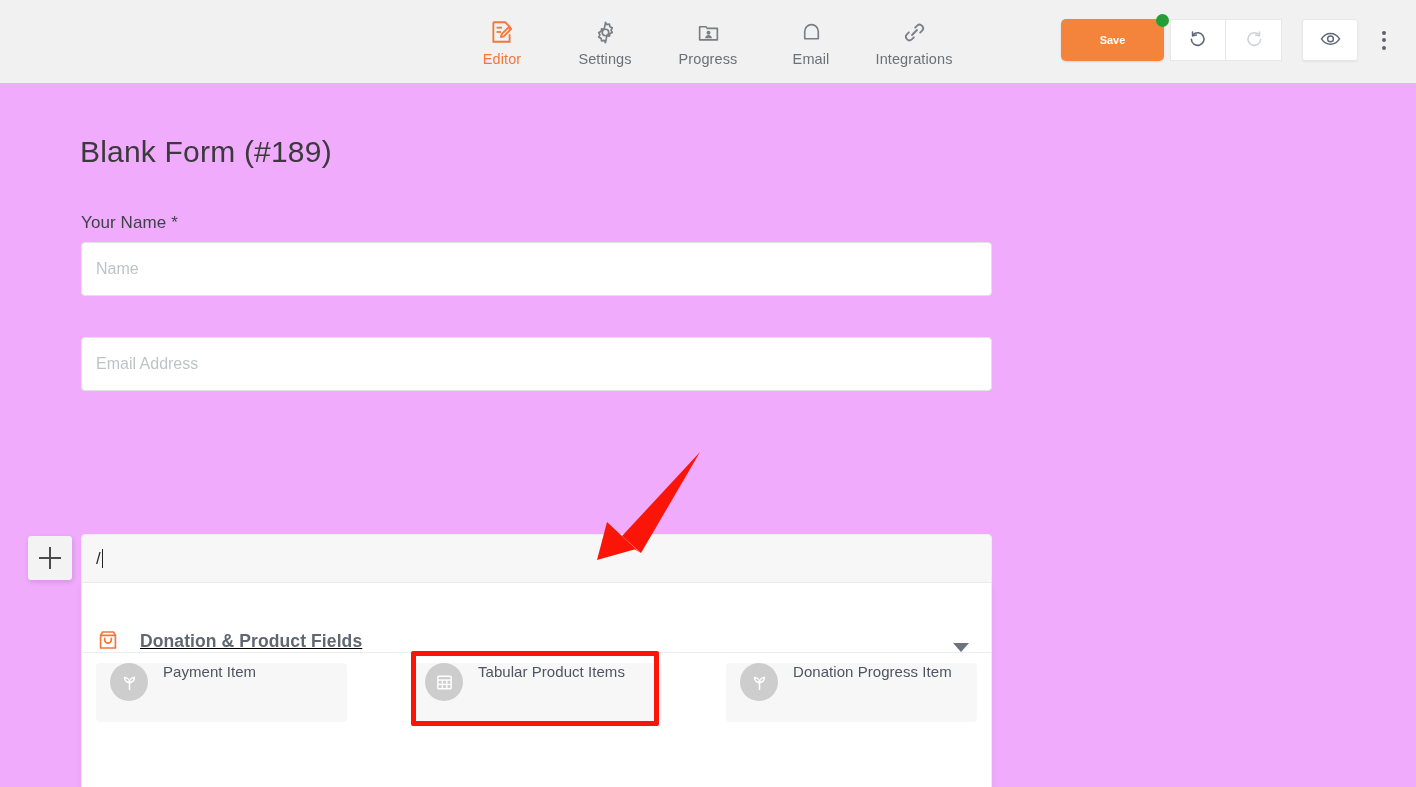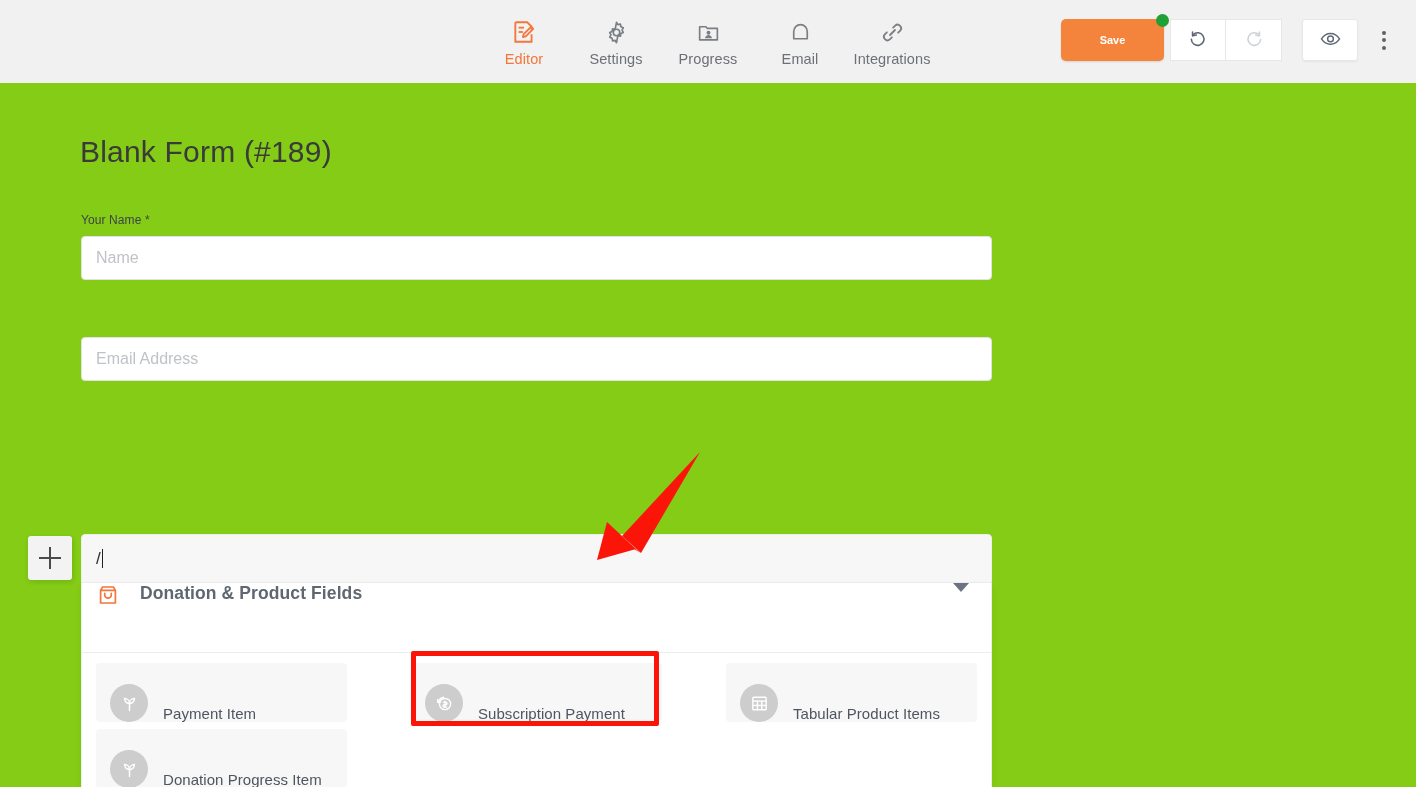--- a/index.html
+++ b/index.html
@@ -18,21 +18,21 @@
     position: relative;
     height: 83px;
     background: #f1f1f1;
     display: flex;
     align-items: flex-start;
     justify-content: center;
   }
 
   .nav-tabs {
     display: flex;
-    gap: 20px;
+    gap: 31px;
     padding-top: 18px;
   }
 
   .nav-tab {
     display: flex;
     flex-direction: column;
     align-items: center;
     cursor: pointer;
     width: 72px;
   }
@@ -116,45 +116,45 @@
   .kebab span {
     width: 4px; height: 4px; border-radius: 50%;
     background: #5f6368;
     display: block;
   }
 
   
   .canvas {
     position: relative;
     height: 704px;
-    background: #84cc16;
+    background: #f0abfc;
     overflow: hidden;
   }
 
   .form-title {
     position: absolute;
     left: 80px;
     top: 52px;
     font-size: 30px;
     color: #3a3a3a;
     font-weight: normal;
     letter-spacing: .2px;
   }
 
   .field-block { position: absolute; left: 81px; width: 911px; }
   .field-label {
-    font-size: 12px;
+    font-size: 17px;
     color: #3d4348;
     margin-bottom: 9px;
     letter-spacing: .1px;
   }
   .field-label .req { color: #3d4348; }
   .field-input {
     width: 100%;
-    height: 44px;
+    height: 54px;
     background: #fff;
     border: 1px solid #e2e2e2;
     border-radius: 4px;
     padding: 16px 14px;
     font-size: 16px;
     color: #333;
     font-family: "Liberation Sans", sans-serif;
     outline: none;
   }
   .field-input::placeholder { color: #bfc3c7; }
@@ -216,23 +216,24 @@
     background: #fff;
     border: 1px solid #ececec;
     border-top: none;
     box-shadow: 0 3px 8px rgba(0,0,0,.05);
     overflow: hidden;
   }
 
   .panel-header {
     height: 70px;
     display: flex;
-    align-items: flex-start;
+    align-items: flex-end;
     padding: 0 22px 0 14px;
     border-bottom: 1px solid #ededed;
+    text-decoration: underline;
   }
   .panel-header .cat-icon { width: 30px; display: flex; align-items: center; }
   .panel-title {
     font-size: 17.5px;
     font-weight: bold;
     color: #5f6771;
     margin-left: 14px;
     letter-spacing: .1px;
   }
   .panel-chevron {
@@ -248,21 +249,21 @@
   .field-grid {
     display: grid;
     grid-template-columns: repeat(3, 1fr);
     gap: 7px 64px;
   }
   .field-card {
     background: #f7f7f7;
     border-radius: 4px;
     height: 59px;
     display: flex;
-    align-items: flex-end;
+    align-items: flex-start;
     padding: 0 14px;
     cursor: pointer;
   }
   .field-card .card-icon {
     width: 38px;
     height: 38px;
     border-radius: 50%;
     background: #cdcdcd;
     display: flex;
     align-items: center;
@@ -448,31 +449,20 @@
           <span class="card-icon">
             <svg width="21" height="21" viewBox="0 0 24 24" fill="none" stroke="#ffffff" stroke-width="1.7" stroke-linecap="round">
               <path d="M12 12v8"></path>
                 <path d="M12 12C12 8.6 9.4 6.4 6.4 6.4c0 3.4 2.6 5.6 5.6 5.6z"></path>
               <path d="M12 12c0-3.4 2.6-5.6 5.6-5.6 0 3.4-2.6 5.6-5.6 5.6z"></path>
             </svg>
           </span>
           <span class="card-label">Payment Item</span>
         </div>
 
-        <div class="field-card">
-          <span class="card-icon">
-            <svg width="21" height="21" viewBox="0 0 24 24" fill="none" stroke="#ffffff" stroke-width="1.6" stroke-linecap="round">
-              <circle cx="12.6" cy="12.6" r="6.4"></circle>
-              <path d="M12.6 9.3v6.6M10.8 10.6h2.7a1.35 1.35 0 0 1 0 2.7h-1.8a1.35 1.35 0 0 0 0 2.7h2.7"></path>
-              <path d="M5.2 10.4A7.4 7.4 0 0 1 11 4.9"></path>
-              <path d="M4.2 7.3v3.2h3.2"></path>
-            </svg>
-          </span>
-          <span class="card-label">Subscription Payment</span>
-        </div>
 
         <div class="field-card">
           <span class="card-icon">
             <svg width="21" height="21" viewBox="0 0 24 24" fill="none" stroke="#ffffff" stroke-width="1.6">
               <rect x="4.4" y="4.8" width="15.2" height="14.4" rx="1"></rect>
               <line x1="4.4" y1="9.2" x2="19.6" y2="9.2"></line>
               <line x1="4.4" y1="14.2" x2="19.6" y2="14.2"></line>
               <line x1="9.6" y1="9.2" x2="9.6" y2="19.2"></line>
               <line x1="14.6" y1="9.2" x2="14.6" y2="19.2"></line>
             </svg>

